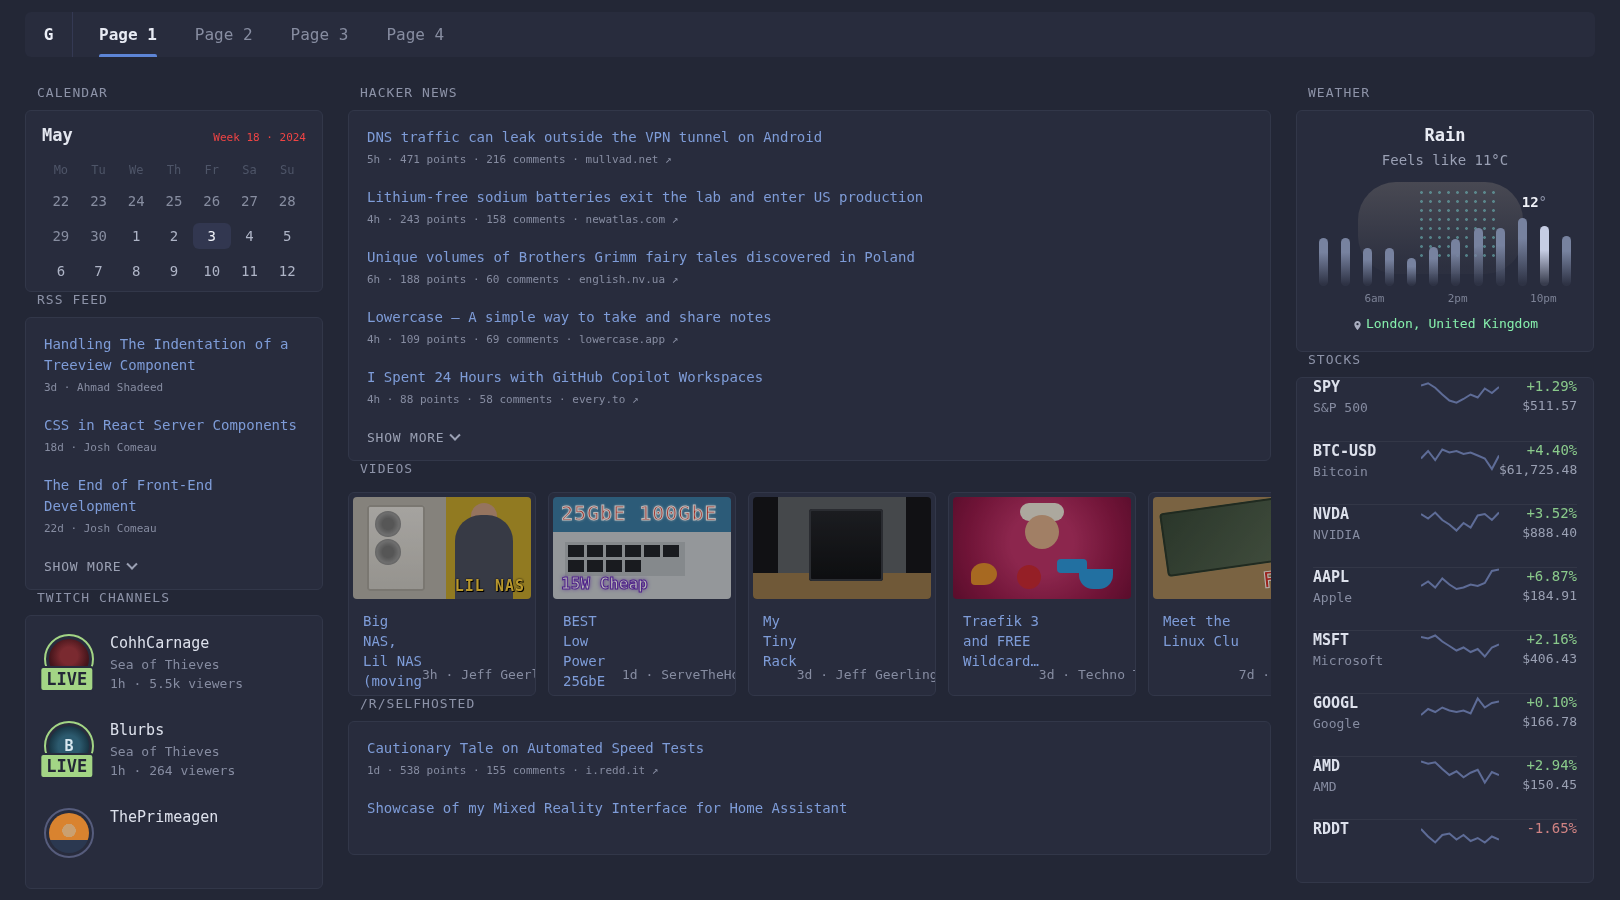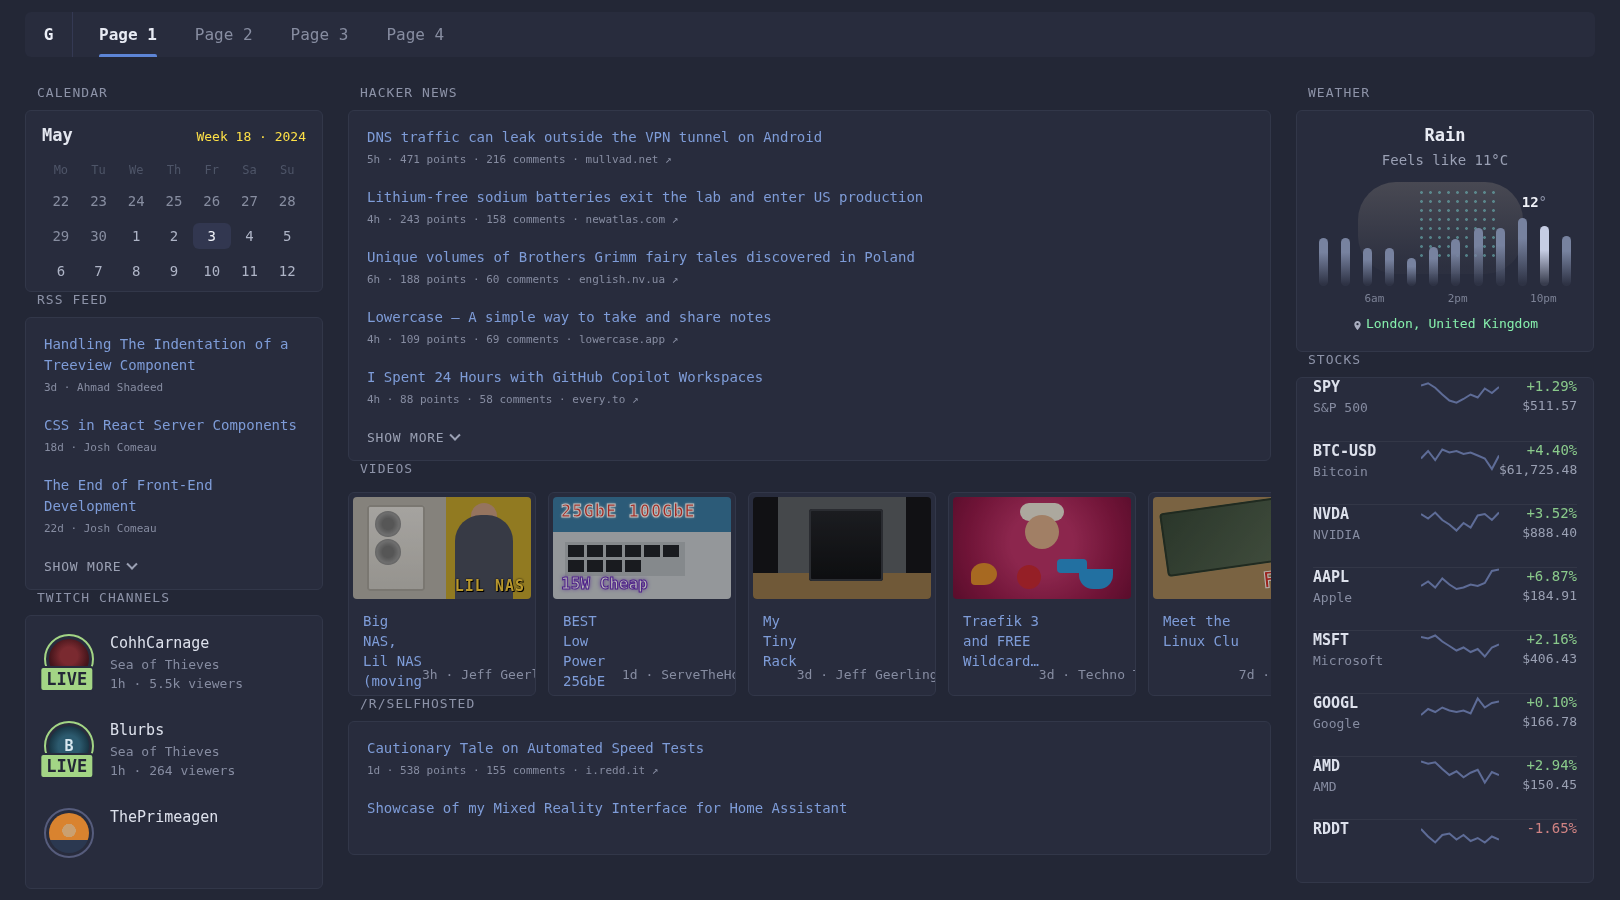--- a/index.html
+++ b/index.html
@@ -36,21 +36,21 @@
   .col-mid{width:923px;flex:none}
   .col-right{width:298px;flex:none}
   section{}
   .sec-label{font-size:13px;letter-spacing:.08em;color:#8d93a8;margin:0 0 10px 12px;white-space:nowrap}
   .panel{background:var(--panel);border:1px solid var(--border);border-radius:6px}
 
   
   .calendar{padding:14px 16px 7px}
   .cal-head{display:flex;justify-content:space-between;align-items:baseline;margin-bottom:16px}
   .cal-month{font-size:17px;color:#e3e6ef;font-weight:bold}
-  .cal-week{font-size:13px;color:#fde047}
+  .cal-week{font-size:11px;color:#ef4444}
   .cal-grid{display:grid;grid-template-columns:repeat(7,1fr);row-gap:9px;text-align:center}
   .cal-dow{font-size:12px;color:#4e5568;padding:2px 0}
   .cal-day{font-size:14px;color:#aeb4c6;padding:5px 0;border-radius:6px}
   .cal-day.dimmed{color:#878da0}
   .cal-day.sel{background:#323750;color:#f0f2f8}
 
   
   .feed{padding:16px 18px 14px}
   .feed-item{margin-bottom:21px}
   .feed-title{font-size:14px;line-height:21px;color:var(--link);cursor:pointer}
@@ -83,21 +83,21 @@
   
   .th1{background:linear-gradient(90deg,#b9b4ac 0 52%,#c9a92e 52% 100%)}
   .th1 .tower{position:absolute;left:14px;top:8px;width:58px;height:86px;background:linear-gradient(180deg,#e6e3de,#cfccc5);border-radius:3px;box-shadow:inset 0 0 0 2px #a9a59d}
   .th1 .fan{position:absolute;left:22px;width:26px;height:26px;border-radius:50%;background:radial-gradient(circle,#777 0 30%,#999 60%,#666)}
   .th1 .person{position:absolute;right:18px;top:18px;width:58px;height:84px;background:#4d5160;border-radius:26px 26px 0 0}
   .th1 .head{position:absolute;right:34px;top:6px;width:26px;height:26px;border-radius:50%;background:#cfa184}
   .th1 .ttext{position:absolute;right:6px;bottom:4px;font-size:15px;font-weight:bold;color:#ffd23e;text-shadow:0 0 2px #000,1px 1px 0 #000;letter-spacing:1px}
   .th2{background:linear-gradient(180deg,#3d7ea6 0 34%,#cdd2d6 34% 100%)}
   .th2 .ports{position:absolute;left:12px;top:44%;width:120px;height:34px;background:#b9bec3;display:flex;flex-wrap:wrap;gap:3px;padding:3px}
   .th2 .ports i{width:16px;height:12px;background:#23262b}
-  .th2 .t1{position:absolute;left:8px;top:4px;font-size:17px;font-weight:bold;color:#e23b30;-webkit-text-stroke:1px #fff;text-shadow:0 0 3px #fff;letter-spacing:1px}
+  .th2 .t1{position:absolute;left:8px;top:4px;font-size:20px;font-weight:normal;color:#e23b30;-webkit-text-stroke:1px #fff;text-shadow:0 0 3px #fff;letter-spacing:1px}
   .th2 .t2{position:absolute;left:8px;bottom:6px;font-size:16px;font-weight:bold;color:#fff;-webkit-text-stroke:1px #6b2bbf;text-shadow:0 0 4px #6b2bbf}
   .th3{background:linear-gradient(90deg,#17181c 0 14%,#606468 14% 86%,#17181c 86%);}
   .th3 .wood{position:absolute;left:0;right:0;bottom:0;height:26px;background:#9c7b4e}
   .th3 .rack{position:absolute;left:56px;bottom:18px;width:74px;height:72px;background:linear-gradient(180deg,#26282d,#121316);border-radius:3px;box-shadow:inset 0 0 0 2px #3a3d44}
   .th4{background:radial-gradient(circle at 50% 45%,#c2356b 0 30%,#9c1c4d 70%,#7c123c 100%)}
   .th4 .cap{position:absolute;left:50%;top:6px;transform:translateX(-50%);width:44px;height:18px;background:#efe9dc;border-radius:10px}
   .th4 .face{position:absolute;left:50%;top:18px;transform:translateX(-50%);width:34px;height:34px;border-radius:50%;background:#e0b08c}
   .th4 .ic{position:absolute;border-radius:4px}
   .th5{background:#a98a5c}
   .th5 .pcb{position:absolute;left:10px;top:8px;width:120px;height:64px;background:linear-gradient(135deg,#3a4b3a,#5a6b55);transform:rotate(-8deg);border-radius:4px;box-shadow:inset 0 0 0 2px #2c3a2c}

